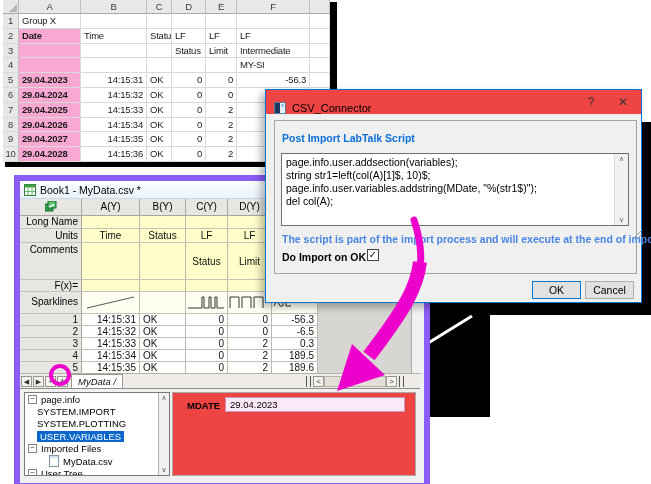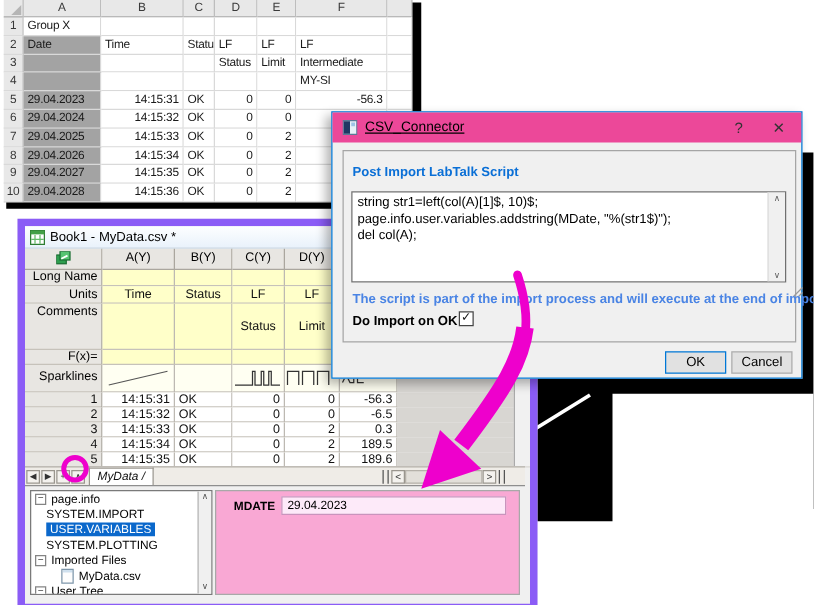--- a/index.html
+++ b/index.html
@@ -13,21 +13,21 @@
            border-right:1px solid #d9d9d9;border-bottom:1px solid #d9d9d9;background:#fff;
            white-space:nowrap;overflow:hidden;letter-spacing:-0.2px;}
   .xl-hd{background:#e8e8e8;color:#3a3a3a;text-align:center;border-right:1px solid #bdbdbd;
          border-bottom:1px solid #a9a9a9;padding:0;}
   .c0{width:16px;flex:none;text-align:center;padding:0;}
   .c1{width:62px;flex:none;} .c2{width:66px;flex:none;} .c3{width:25px;flex:none;}
   .c4{width:34px;flex:none;} .c5{width:31px;flex:none;} .c6{width:73px;flex:none;}
   .c7{width:20px;flex:none;}
   #xl-rows .xl-r:nth-child(n+5) .c2,#xl-rows .xl-r:nth-child(n+5) .c4,
   #xl-rows .xl-r:nth-child(n+5) .c5,#xl-rows .xl-r:nth-child(n+5) .c6{text-align:right;}
-  #xl-rows .xl-r:nth-child(n+2) .c1{background:#a3a3a3;}
+  #xl-rows .xl-r:nth-child(n+2) .c1{background:#f9a8d4;font-weight:bold;}
   #xl-rows .xl-r .c0{background:#e8e8e8;border-right:1px solid #bdbdbd;color:#3a3a3a;}
   .xl-corner{position:relative;}
   .xl-corner:after{content:"";position:absolute;right:1px;bottom:1px;border-style:solid;
          border-width:0 0 8px 8px;border-color:transparent transparent #b5b5b5 transparent;}
   #excel-bar-right{position:absolute;left:330px;top:2px;width:7px;height:165px;background:#000;z-index:3;}
   #excel-bar-bottom{position:absolute;left:5px;top:162px;width:332px;height:5px;background:#000;z-index:3;}
   
   #graphwin{position:absolute;left:423px;top:122px;width:228px;height:295px;background:#000;z-index:1;}
   #whitecover{position:absolute;left:490px;top:315px;width:161px;height:169px;background:#fff;z-index:2;}
   
@@ -73,29 +73,29 @@
   .tr-exp{width:9px;height:9px;border:1px solid #848484;box-sizing:border-box;margin:0 4px 0 3px;
       text-align:center;line-height:6px;font-size:8px;color:#333;background:#fff;flex:none;}
   .lvl1{padding-left:12px;}
   .tr-sel{background:#0b68cb;color:#fff;padding:0 3px;}
   .tr-file{width:8px;height:10px;border:1px solid #7e96aa;background:#fdfdfd;margin-right:4px;flex:none;
       box-shadow:inset 0 2px 0 #cfe0ee;}
   #tree-scroll{position:absolute;right:0;top:0;width:11px;height:100%;background:#f0f0f0;
       border-left:1px solid #b5b5b5;box-sizing:border-box;font-size:7px;color:#555;text-align:center;}
   #tree-scroll .up{position:absolute;top:0;left:0;right:0;height:10px;line-height:10px;}
   #tree-scroll .dn{position:absolute;bottom:0;left:0;right:0;height:10px;line-height:10px;}
-  #org-right{position:absolute;left:152px;top:3px;width:244px;height:84px;background:#f9a8d4;
+  #org-right{position:absolute;left:152px;top:3px;width:244px;height:84px;background:#ef4444;
       border:1px solid #a8a8a8;box-sizing:border-box;}
   #mdate-label{position:absolute;left:14px;top:7px;font-weight:bold;font-size:9.5px;color:#000;}
   #mdate-field{position:absolute;left:52px;top:4px;width:180px;height:15px;background:#fdeaf9;
       border:1px solid #c994bd;box-sizing:border-box;font-size:9.5px;line-height:13px;padding-left:4px;color:#000;}
   
   #dlg{position:absolute;left:265px;top:89px;width:377px;height:214px;background:#f0f0f0;
       border:1px solid #0078d7;box-sizing:border-box;z-index:5;box-shadow:-4px 4px 8px rgba(0,0,0,.3);}
-  #dlg-title{height:24px;background:#ec4899;display:flex;align-items:center;padding-left:8px;font-size:11px;color:#000;text-decoration:underline;}
+  #dlg-title{height:24px;background:#ef4444;display:flex;align-items:flex-end;padding-left:8px;font-size:11px;color:#000;}
   #dlg-title .ttl{margin-left:6px;}
   .dlg-tbtn{position:absolute;top:0;width:32px;height:24px;text-align:center;line-height:24px;
       font-size:12px;color:#333;}
   #dlg-help{right:34px;} #dlg-close{right:2px;}
   #dlg-group{position:absolute;left:8px;top:30px;width:361px;height:152px;border:1px solid #a5a5a5;background:#f0f0f0;}
   #dlg-script-label{position:absolute;left:7px;top:11px;color:#0a6fd6;font-weight:bold;font-size:10.5px;}
   #dlg-textbox{position:absolute;left:6px;top:32px;width:348px;height:73px;background:#fff;
       border:1px solid #707070;box-sizing:border-box;}
   #dlg-script{position:absolute;left:4px;top:2px;right:16px;bottom:2px;font-size:10.5px;line-height:13px;
       color:#000;white-space:nowrap;overflow:hidden;}
@@ -432,24 +432,24 @@
     <div id="organizer">
       <div id="tree">
         <div class="tr-item">
           <span class="tr-exp">−</span>
           <span>page.info</span>
         </div>
         <div class="tr-item lvl1">
           <span>SYSTEM.IMPORT</span>
         </div>
         <div class="tr-item lvl1">
+          <span>SYSTEM.PLOTTING</span>
+        </div>
+        <div class="tr-item lvl1">
           <span class="tr-sel">USER.VARIABLES</span>
-        </div>
-        <div class="tr-item lvl1">
-          <span>SYSTEM.PLOTTING</span>
         </div>
         <div class="tr-item">
           <span class="tr-exp">−</span>
           <span>Imported Files</span>
         </div>
         <div class="tr-item" style="padding-left:24px;">
           <span class="tr-file"></span>
           <span>MyData.csv</span>
         </div>
         <div class="tr-item">
@@ -479,20 +479,21 @@
       <div class="dlg-tbtn" id="dlg-help">?</div>
       <div class="dlg-tbtn" id="dlg-close">✕</div>
     </div>
 
     <div id="dlg-group">
       <div id="dlg-script-label">Post Import LabTalk Script</div>
       <div id="dlg-textbox">
         <div id="dlg-script">
 
 
+            <div>page.info.user.addsection(variables);</div>
 
             <div>string str1=left(col(A)[1]$, 10)$;</div>
 
             <div>page.info.user.variables.addstring(MDate, "%(str1$)");</div>
 
             <div>del col(A);</div>
 
         </div>
         <div id="tb-scroll">
           <div class="up">∧</div>

